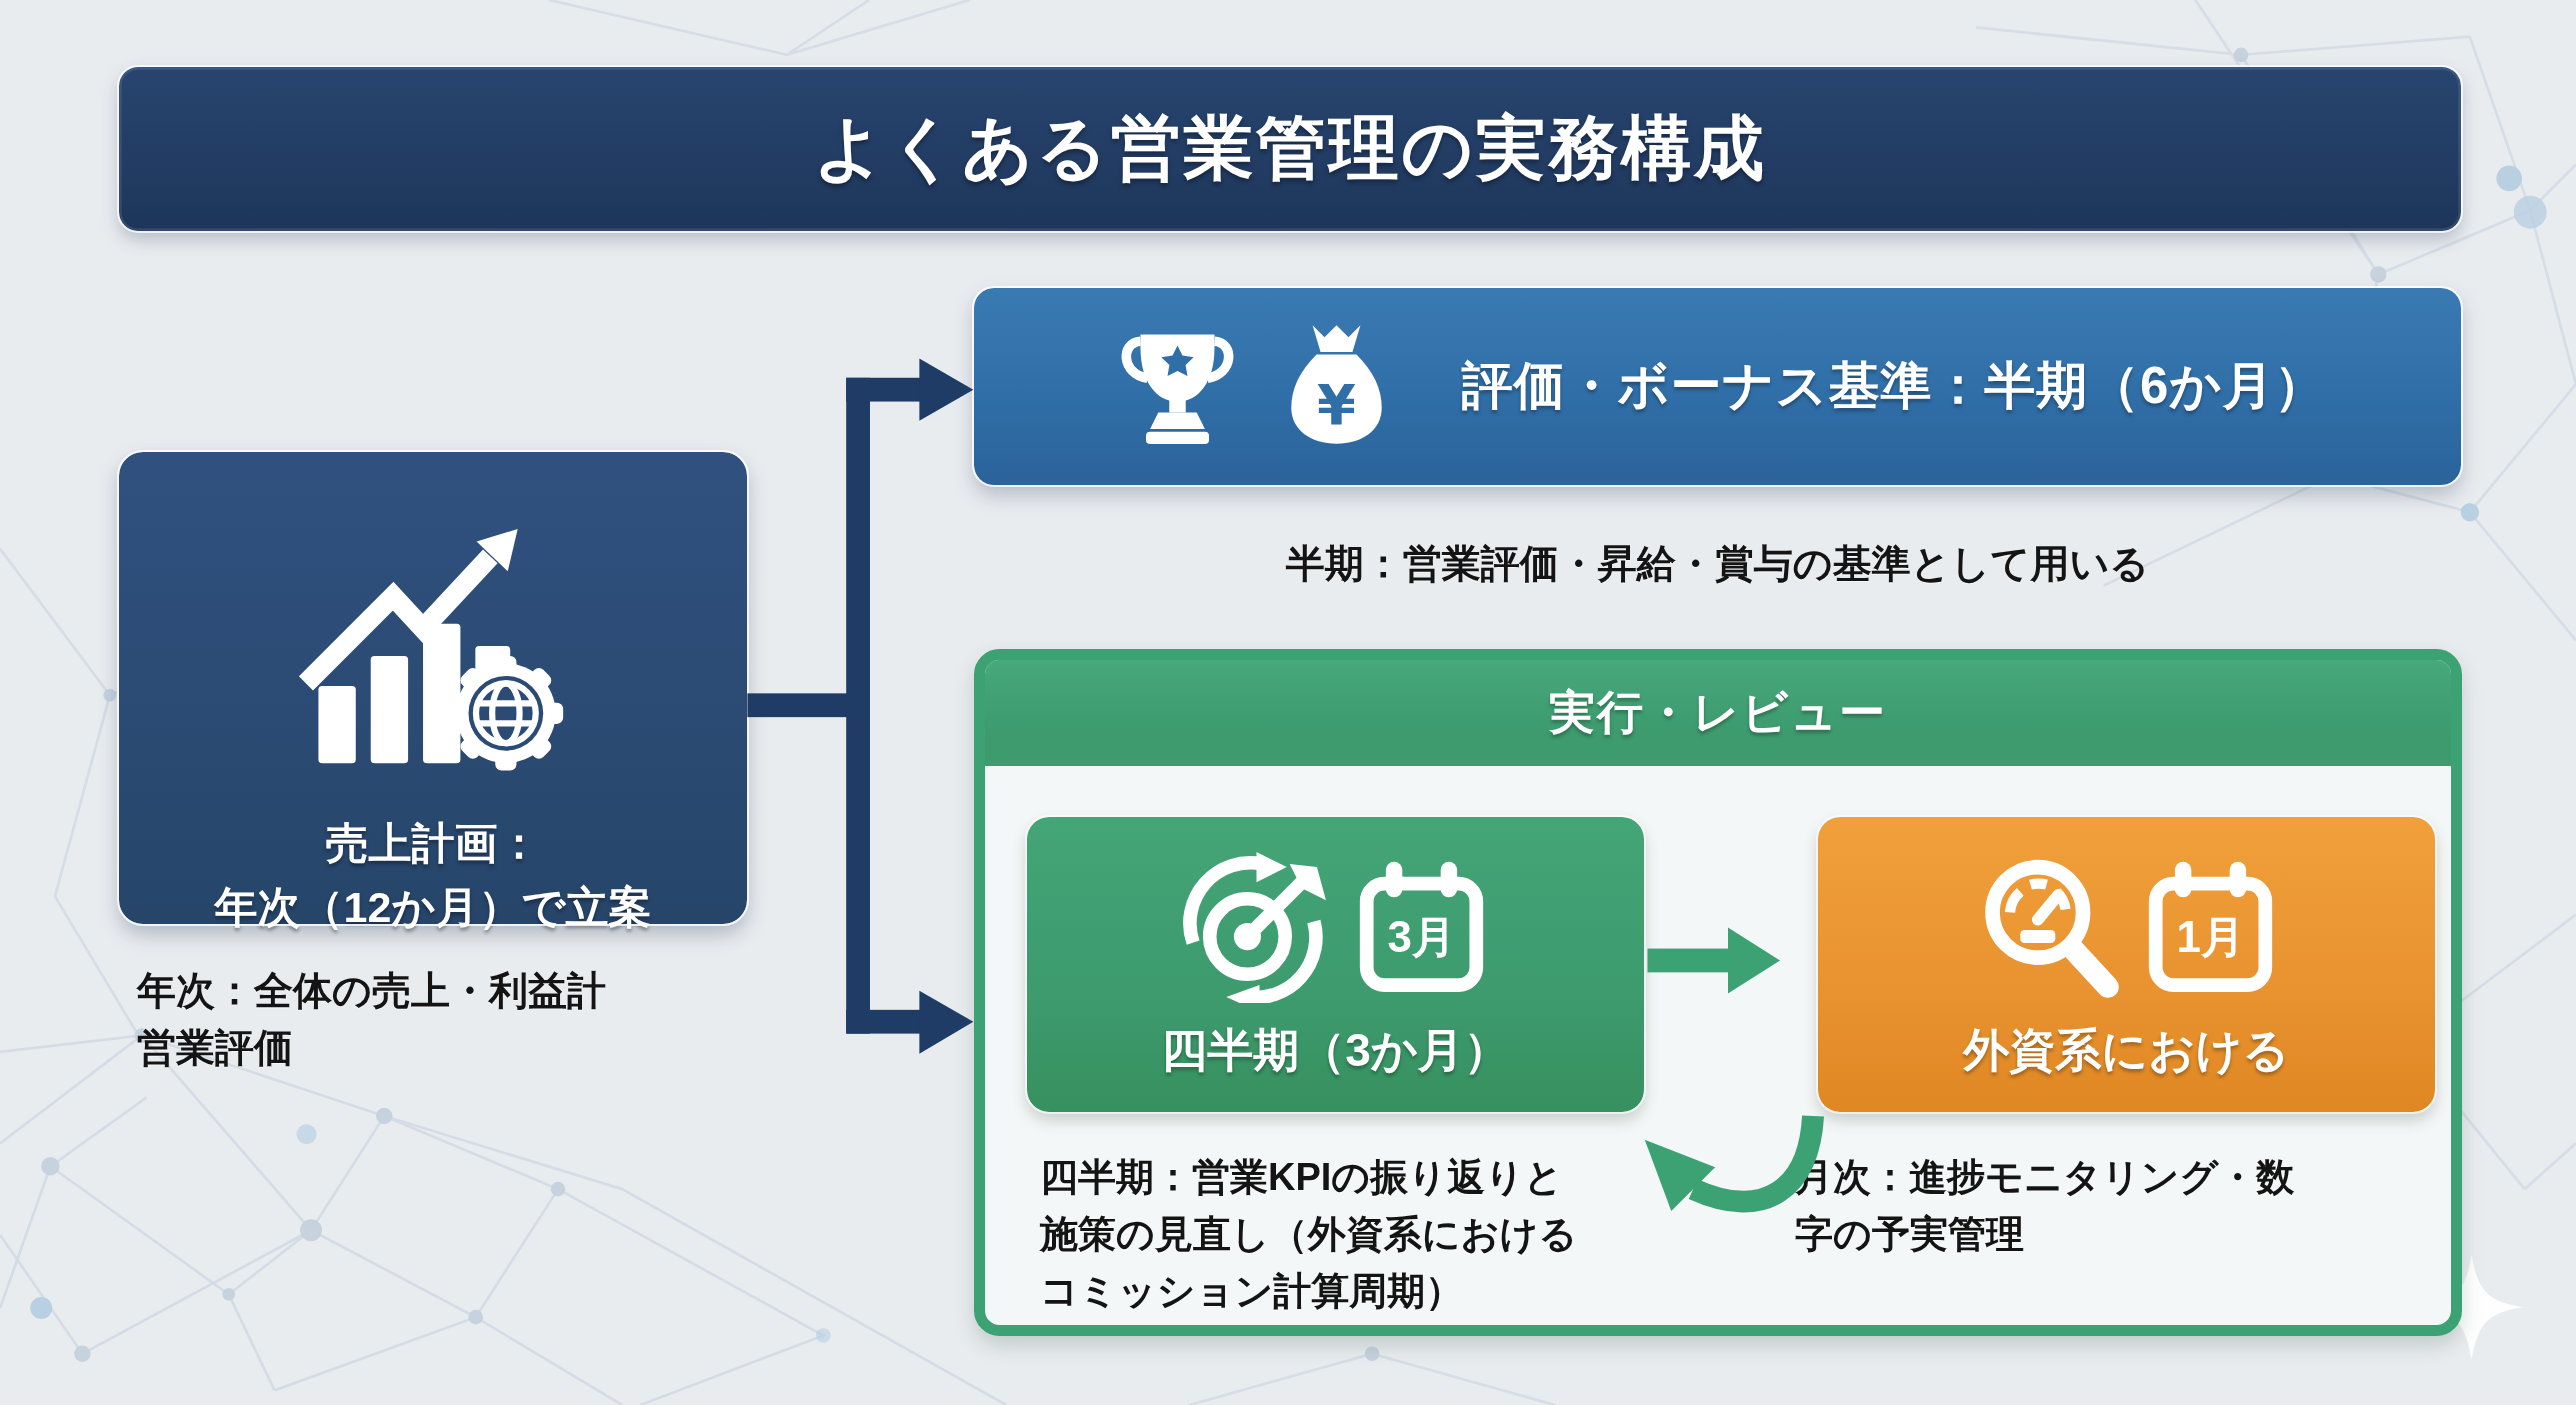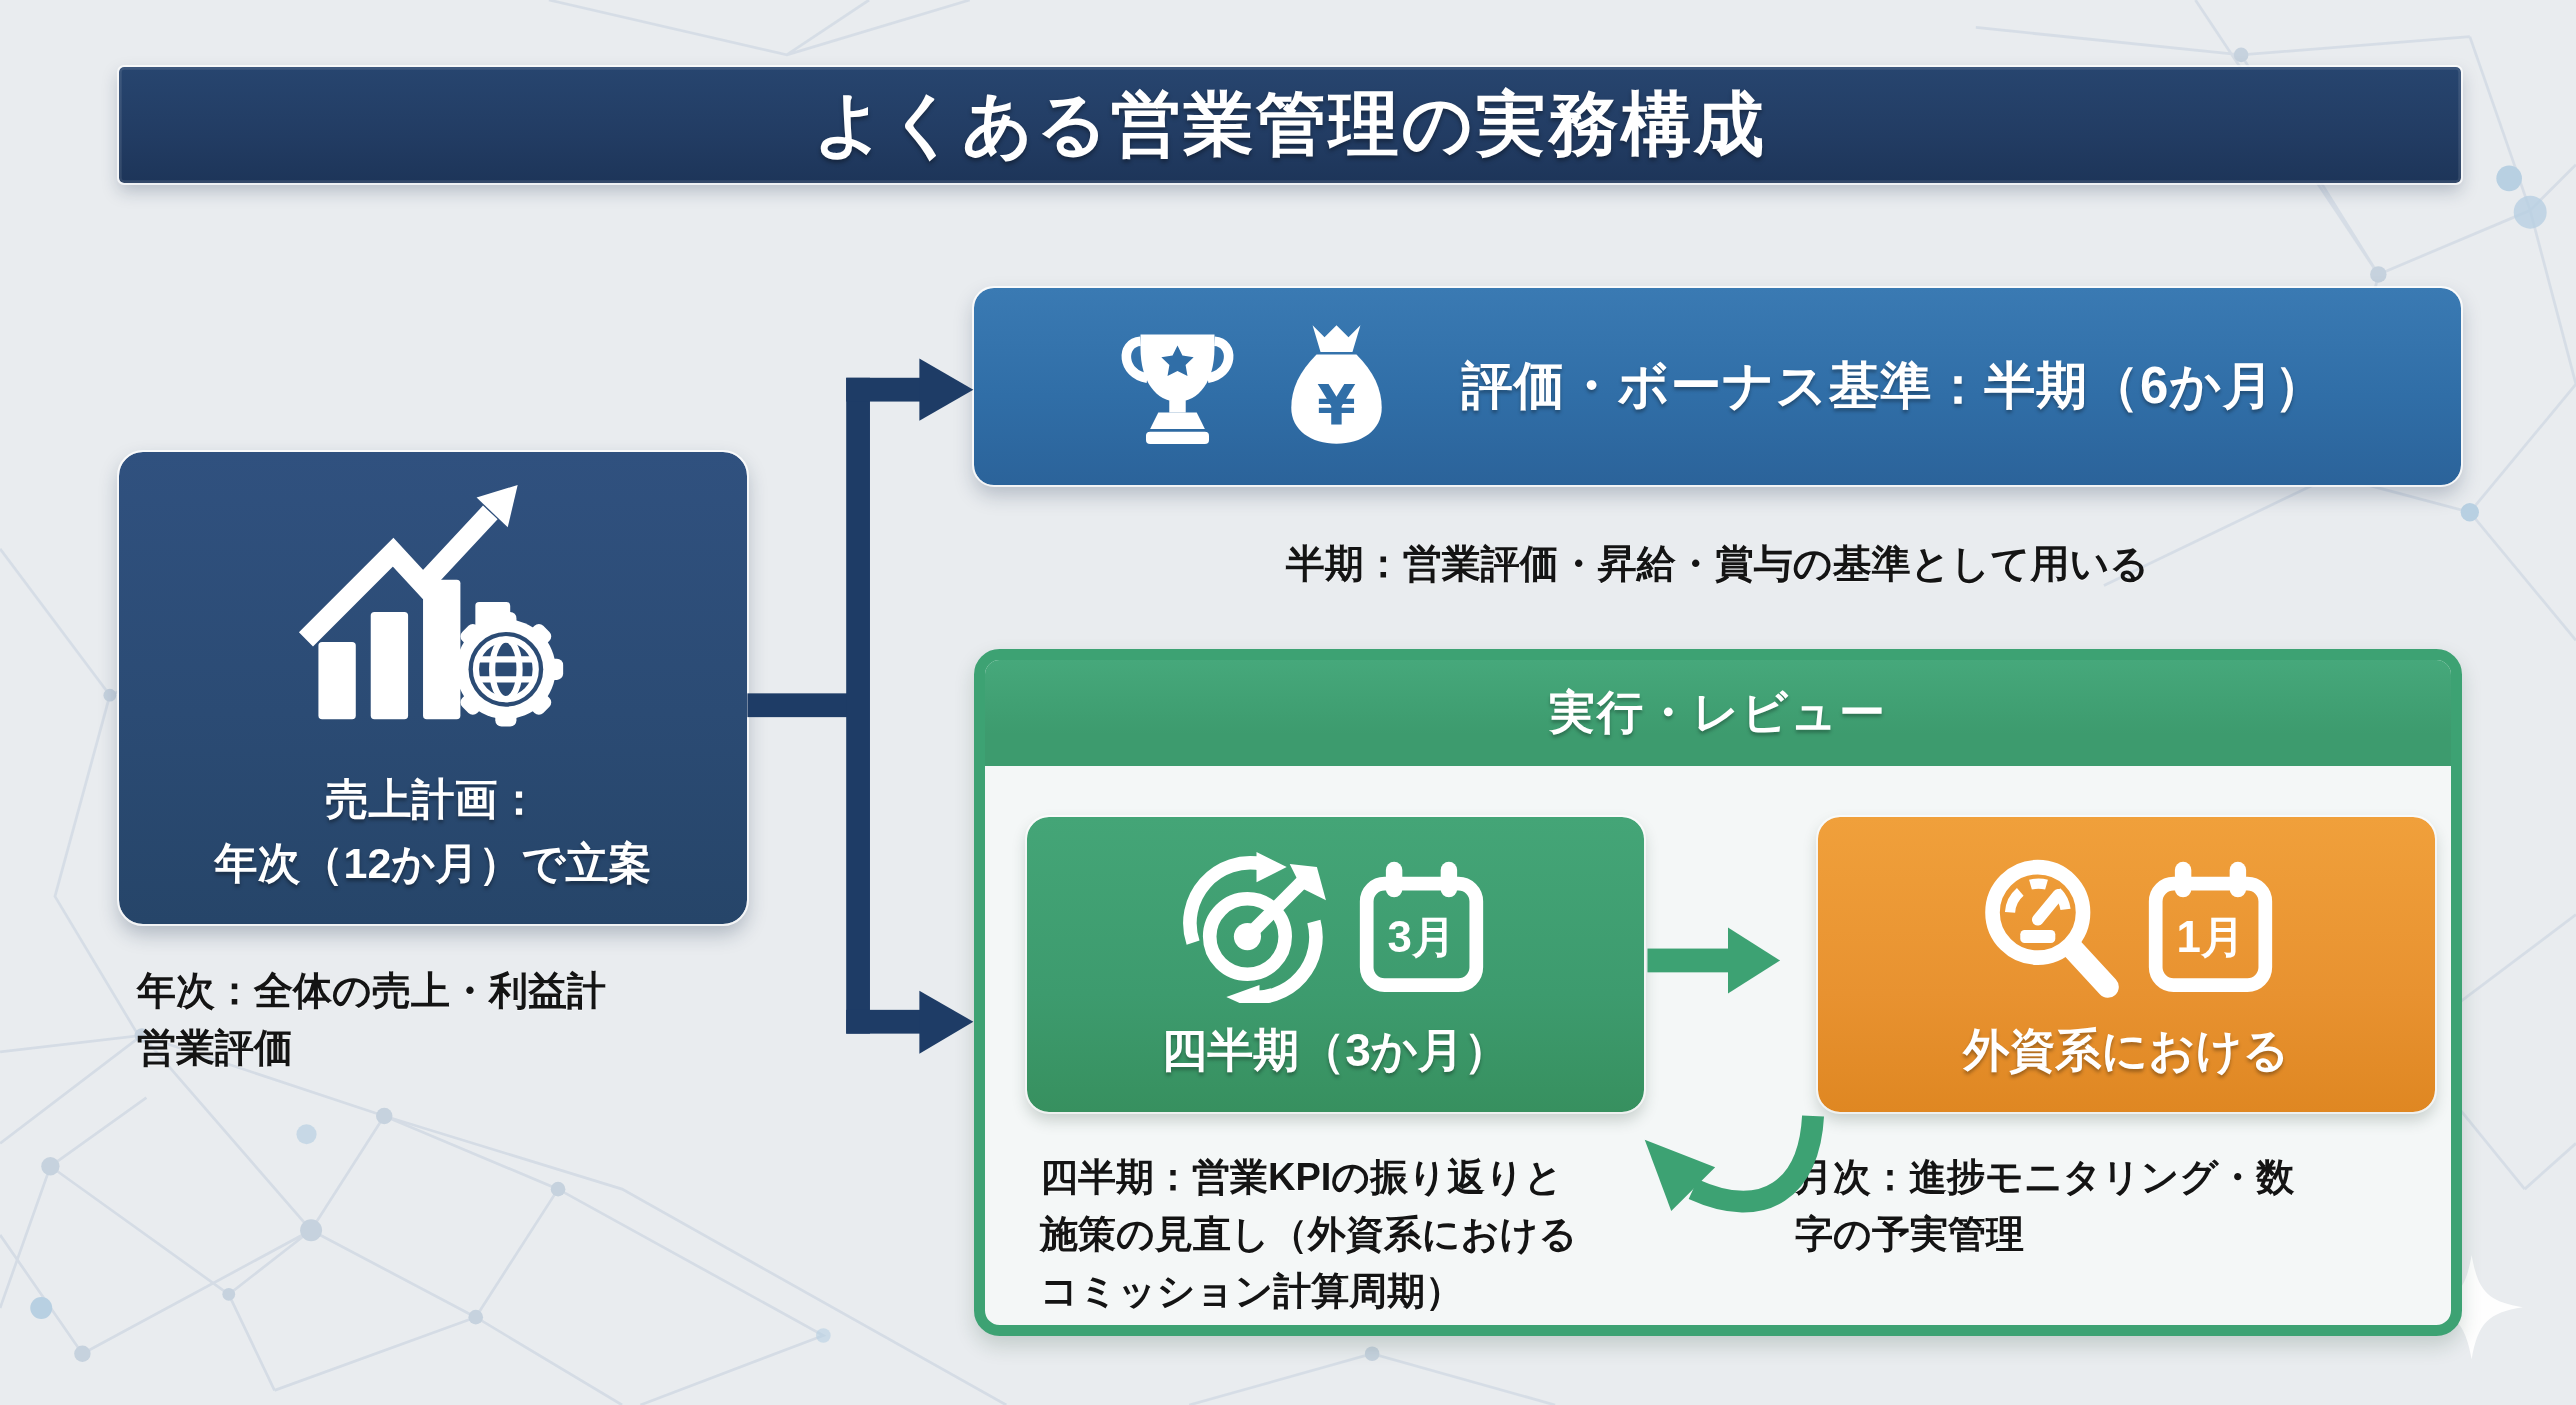--- a/index.html
+++ b/index.html
@@ -4,33 +4,33 @@
 <style>
   html,body{margin:0;padding:0;}
   body{background:#dfe3e7;font-family:"Liberation Sans","DejaVu Sans",sans-serif;}
   .stage{position:relative;width:2576px;height:1405px;overflow:hidden;
          background:var(--background,#e9ecef);}
   .stage *{box-sizing:border-box;}
   svg{display:block;}
 
   .bg-net{position:absolute;left:0;top:0;width:2576px;height:1405px;}
 
-  .title-bar{position:absolute;left:119px;top:67px;width:2342px;height:116px;
+  .title-bar{position:absolute;left:119px;top:67px;width:2342px;height:164px;
     background:linear-gradient(180deg,#27456f 0%,var(--navy,#223c63) 60%,#1d3559 100%);
-    border-radius:5px;display:flex;align-items:center;justify-content:center;
+    border-radius:19px;display:flex;align-items:center;justify-content:center;
     box-shadow:0 7.3px 16.5px rgba(25,45,75,.25), inset 0 0 0 2.7px rgba(255,255,255,.10);
     outline:2.7px solid rgba(255,255,255,.75);}
   .title-bar span{color:#fff;font-size:70px;font-weight:800;letter-spacing:2.7px;
     text-shadow:0 2.7px 4.6px rgba(0,0,0,.35);}
 
   .plan-box{position:absolute;left:119px;top:452px;width:628px;height:472px;
     background:linear-gradient(180deg,#30517f 0%,var(--navy-box,#2b4b74) 55%,#264569 100%);
     border-radius:24px;outline:2.7px solid rgba(255,255,255,.8);
     box-shadow:0 9.1px 20px rgba(25,45,75,.28);
-    display:flex;flex-direction:column;align-items:center;padding-top:28px;}
+    display:flex;flex-direction:column;align-items:center;padding-top:72px;}
   .plan-box .icon-wrap{width:320px;height:274px;}
   .plan-label{margin-top:12.8px;color:#fff;font-size:43px;font-weight:800;
     text-align:center;line-height:1.5;text-shadow:0 2.7px 3.7px rgba(0,0,0,.35);}
 
   .caption{color:var(--text-dark,#141414);font-size:39px;font-weight:800;line-height:57px;
     text-shadow:0 0.9px 0 rgba(255,255,255,.5);}
   .plan-caption{position:absolute;left:137px;top:962px;width:640px;}
 
   .eval-box{position:absolute;left:974px;top:288px;width:1487px;height:197px;
     background:linear-gradient(180deg,#3a7ab3 0%,var(--blue,#306ea7) 55%,#2b639a 100%);

